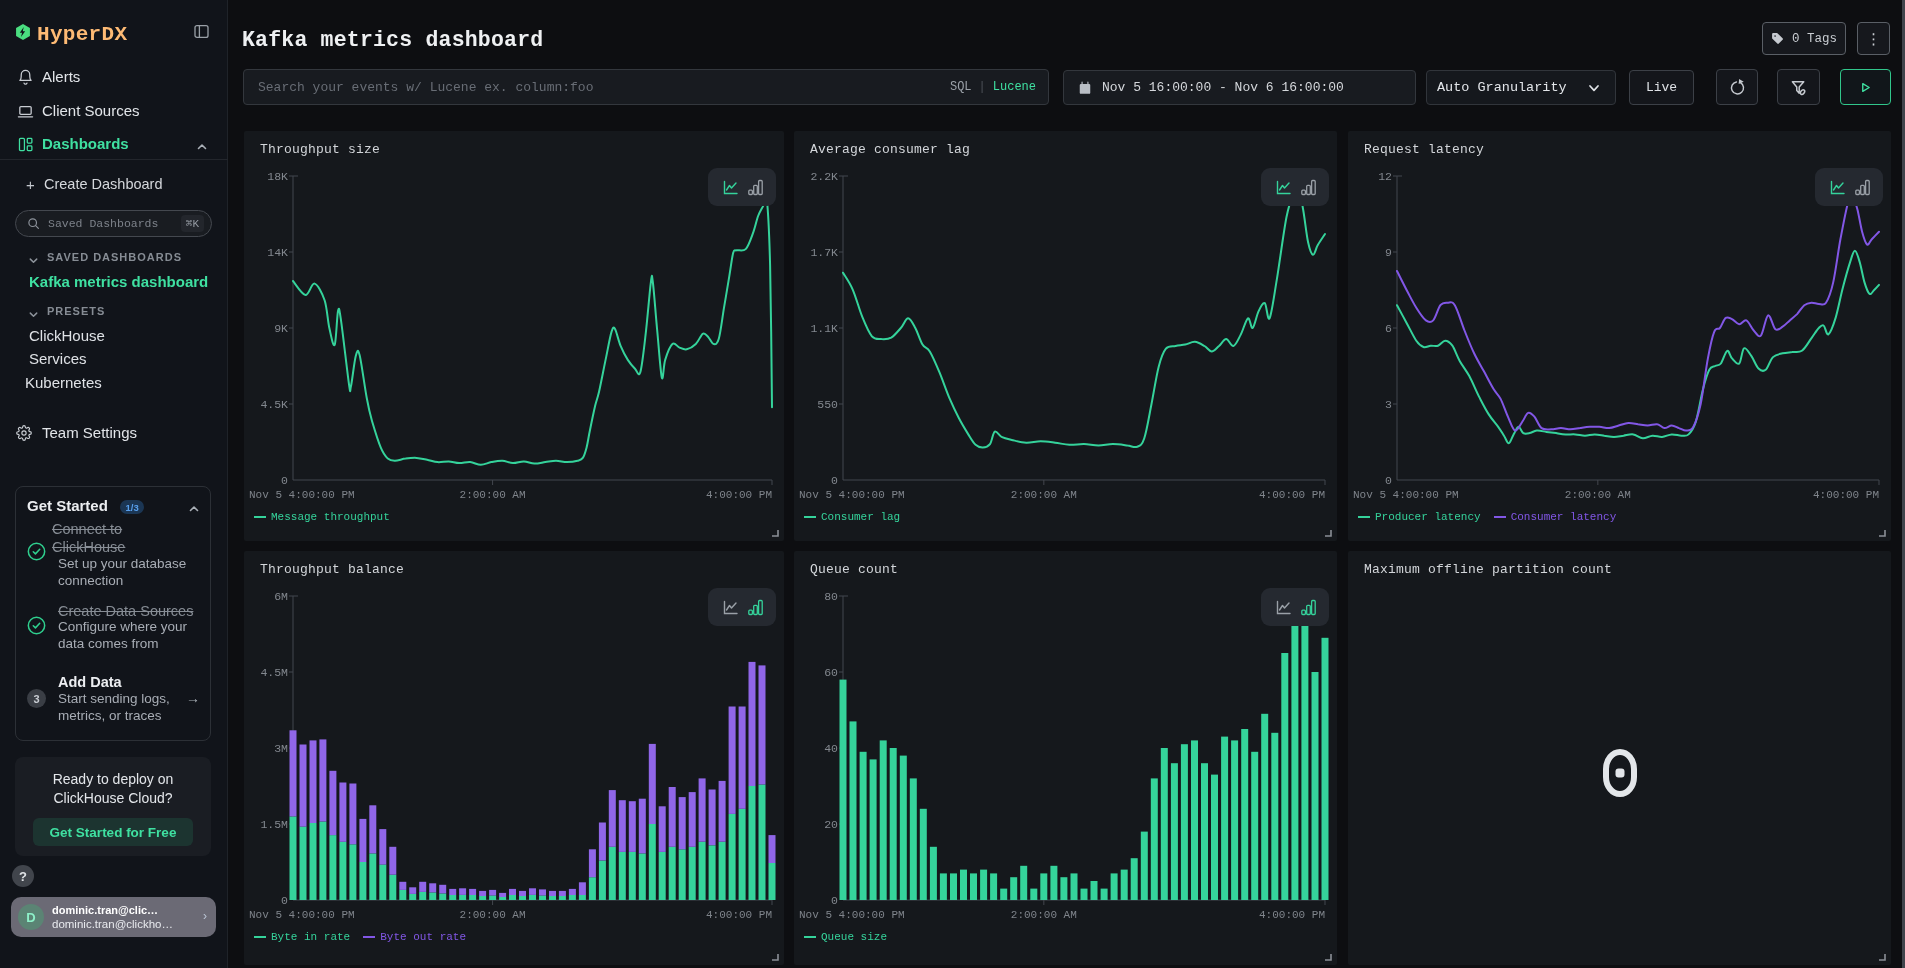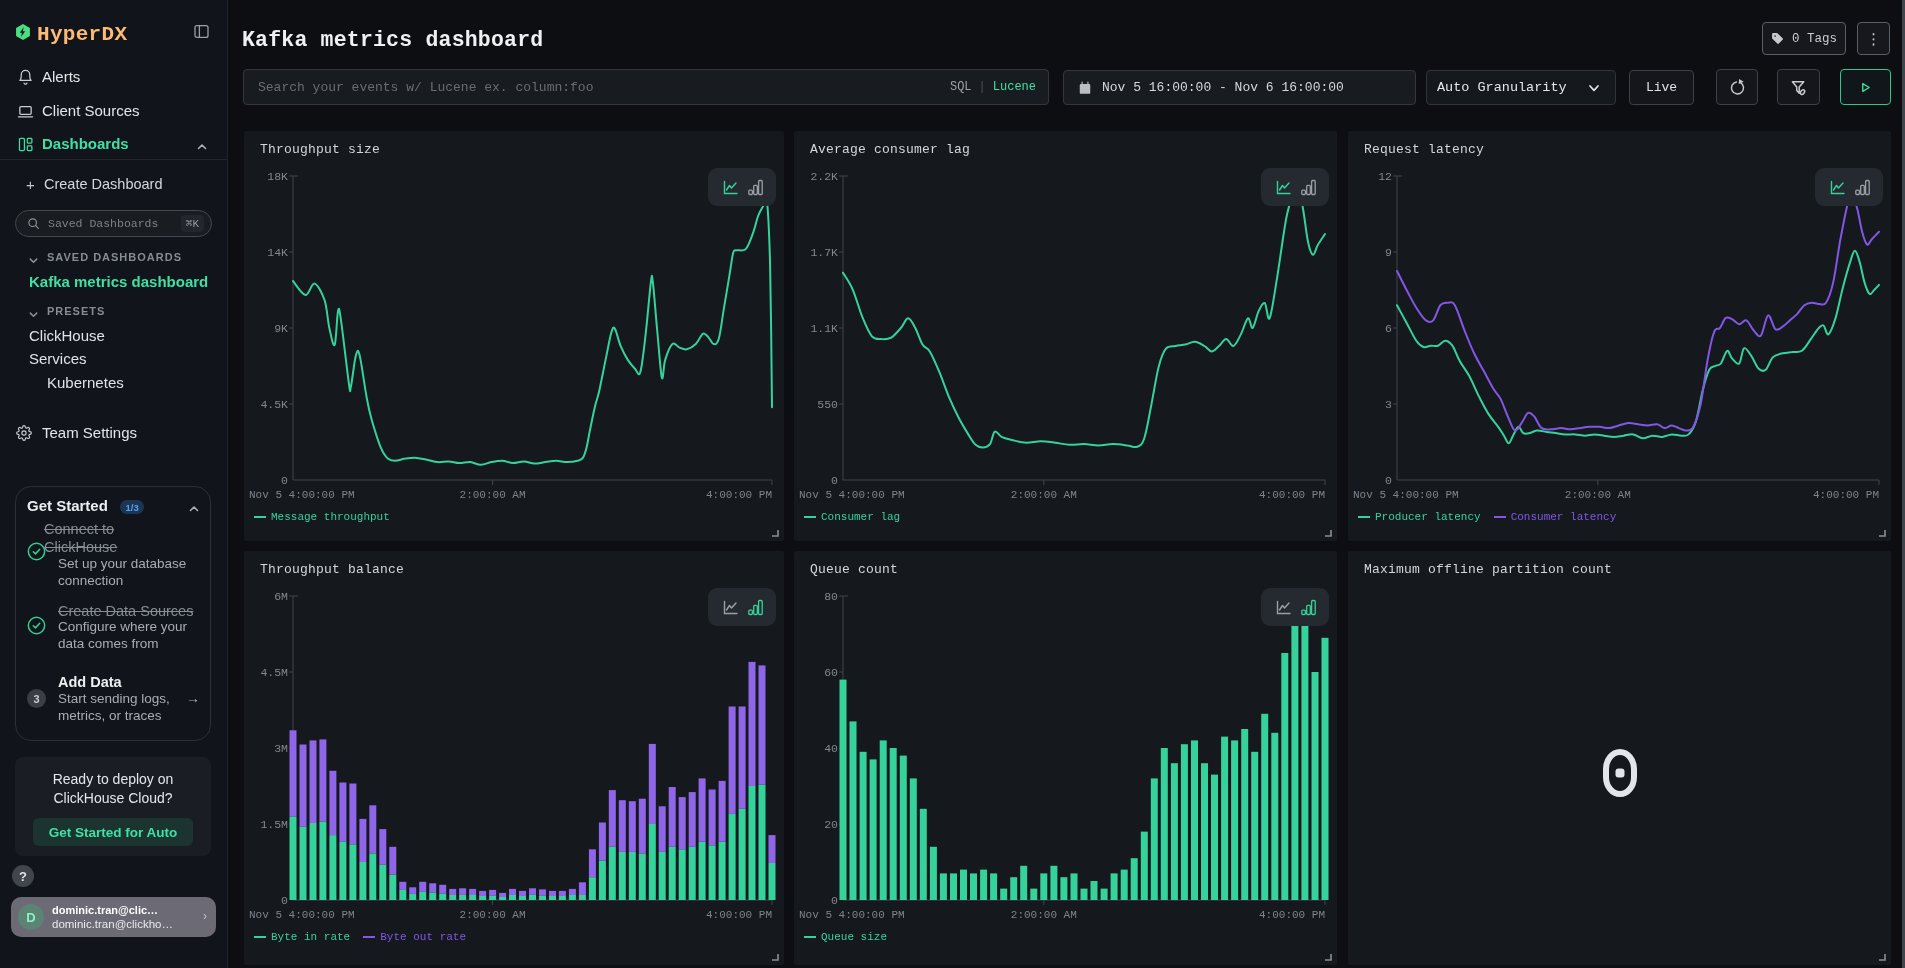--- a/index.html
+++ b/index.html
@@ -9,21 +9,21 @@
 .logotxt { font-family:"Liberation Mono", monospace; font-weight:700; font-size:21px; color:#fdba74; letter-spacing:0.3px; }
 .nav { font-size:15px; color:#e2e5e9; }
 .navg { color:#3fe0a1; font-weight:700; }
 .nav2 { font-size:15px; color:#dfe2e6; }
 .shead { font-size:11px; letter-spacing:1px; color:#868c94; font-weight:600; }
 .spill { width:197px; height:27px; border:1px solid #44484f; border-radius:14px; background:#191c21;
   display:flex; align-items:center; }
 .sptxt { font-family:"Liberation Mono", monospace; font-size:11.5px; color:#7d828a; }
 .kbd { position:absolute; right:7px; font-family:"Liberation Mono", monospace; font-size:11px; color:#959ba3;
   background:#23262c; border-radius:4px; padding:2px 5px; }
-.gscard { border:1px solid #2c3036; border-radius:16px; }
+.gscard { border:1px solid #2c3036; border-radius:8px; }
 .badge23 { background:#1b3654; color:#58a0ee; font-size:9.5px; font-weight:700; border-radius:8px; padding:1.5px 5.5px; }
 .strike { color:#878d95; font-size:14.5px; line-height:18px; text-decoration:line-through; }
 .sub { color:#a8adb5; font-size:13.5px; line-height:16.5px; }
 .n3 { width:19px; height:19px; border-radius:50%; background:#3a3e45; color:#c9cdd3; font-size:11px; font-weight:700;
   display:flex; align-items:center; justify-content:center; }
 .rdy { background:#1a1d23; border-radius:8px; }
 .gsbtn { margin:11px auto 0; width:160px; height:28px; background:rgba(47,207,142,0.13); border-radius:6px;
   color:#3fe0a1; font-weight:700; font-size:13.5px; display:flex; align-items:center; justify-content:center; }
 .qm { left:12px; top:865px; width:22px; height:22px; border-radius:50%; background:#41454c; color:#dfe2e6;
   font-size:13px; font-weight:700; display:flex; align-items:center; justify-content:center; }
@@ -123,58 +123,58 @@
         <path d="M2.5 4.5 L6 8 L9.5 4.5"></path>
       </svg></div>
   <div class="abs shead" style="left:47px;top:251px">SAVED DASHBOARDS</div>
   <div class="abs navg" style="left:29px;top:273px;font-size:15px">Kafka metrics dashboard</div>
   <div class="abs" style="left:28px;top:306px"><svg width="11" height="11" viewBox="0 0 12 12" fill="none" stroke="#8d939b" stroke-width="1.6" stroke-linecap="round" stroke-linejoin="round">
         <path d="M2.5 4.5 L6 8 L9.5 4.5"></path>
       </svg></div>
   <div class="abs shead" style="left:47px;top:305px">PRESETS</div>
   <div class="abs nav2" style="left:29px;top:327px">ClickHouse</div>
   <div class="abs nav2" style="left:29px;top:350px">Services</div>
-  <div class="abs nav2" style="left:47px;top:374px">Kubernetes</div>
+  <div class="abs nav2" style="left:25px;top:374px">Kubernetes</div>
 
   <div class="abs" style="left:16px;top:425px"><svg width="16" height="16" viewBox="0 0 24 24" fill="none" stroke="#c9cdd3" stroke-width="1.7" stroke-linecap="round" stroke-linejoin="round">
         <circle cx="12" cy="12" r="3.2"></circle>
         <path d="M19.4 15a1.65 1.65 0 0 0 .33 1.82l.06.06a2 2 0 1 1-2.83 2.83l-.06-.06a1.65 1.65 0 0 0-1.82-.33 1.65 1.65 0 0 0-1 1.51V21a2 2 0 1 1-4 0v-.09A1.65 1.65 0 0 0 9 19.4a1.65 1.65 0 0 0-1.82.33l-.06.06a2 2 0 1 1-2.83-2.83l.06-.06a1.65 1.65 0 0 0 .33-1.82 1.65 1.65 0 0 0-1.51-1H3a2 2 0 1 1 0-4h.09A1.65 1.65 0 0 0 4.6 9a1.65 1.65 0 0 0-.33-1.82l-.06-.06a2 2 0 1 1 2.83-2.83l.06.06a1.65 1.65 0 0 0 1.82.33H9a1.65 1.65 0 0 0 1-1.51V3a2 2 0 1 1 4 0v.09a1.65 1.65 0 0 0 1 1.51 1.65 1.65 0 0 0 1.82-.33l.06-.06a2 2 0 1 1 2.83 2.83l-.06.06a1.65 1.65 0 0 0-.33 1.82V9a1.65 1.65 0 0 0 1.51 1H21a2 2 0 1 1 0 4h-.09a1.65 1.65 0 0 0-1.51 1z"></path>
       </svg></div>
   <div class="abs nav" style="left:42px;top:424px">Team Settings</div>
 
   <div class="abs gscard" style="left:15px;top:486px;width:196px;height:255px">
     <div class="abs" style="left:11px;top:10px;font-weight:700;color:#eceef1;font-size:15px">Get Started</div>
     <div class="abs badge23" style="left:104px;top:13px">1/3</div>
     <div class="abs" style="left:172px;top:14px"><svg width="12" height="12" viewBox="0 0 12 12" fill="none" stroke="#aab0b7" stroke-width="1.6" stroke-linecap="round" stroke-linejoin="round">
           <path d="M2.5 7.5 L6 4 L9.5 7.5"></path>
         </svg></div>
 
     <div class="abs" style="left:11px;top:55px"><svg width="19" height="19" viewBox="0 0 20 20">
           <circle cx="10" cy="10" r="8.6" fill="none" stroke="#2fcf8e" stroke-width="1.6"></circle>
           <path d="M6.6 10.2 l2.3 2.3 l4.5 -4.8" fill="none" stroke="#2fcf8e" stroke-width="1.6" stroke-linecap="round" stroke-linejoin="round"></path>
         </svg></div>
-    <div class="abs strike" style="left:28px;top:33px">Connect to<br>ClickHouse</div>
+    <div class="abs strike" style="left:36px;top:33px">Connect to<br>ClickHouse</div>
     <div class="abs sub" style="left:42px;top:69px">Set up your database<br>connection</div>
 
     <div class="abs" style="left:11px;top:129px"><svg width="19" height="19" viewBox="0 0 20 20">
           <circle cx="10" cy="10" r="8.6" fill="none" stroke="#2fcf8e" stroke-width="1.6"></circle>
           <path d="M6.6 10.2 l2.3 2.3 l4.5 -4.8" fill="none" stroke="#2fcf8e" stroke-width="1.6" stroke-linecap="round" stroke-linejoin="round"></path>
         </svg></div>
     <div class="abs strike" style="left:42px;top:115px">Create Data Sources</div>
     <div class="abs sub" style="left:42px;top:132px">Configure where your<br>data comes from</div>
 
     <div class="abs n3" style="left:11px;top:202px">3</div>
     <div class="abs" style="left:42px;top:187px;color:#eceef1;font-weight:700;font-size:14.5px">Add Data</div>
     <div class="abs sub" style="left:42px;top:204px">Start sending logs,<br>metrics, or traces</div>
     <div class="abs" style="left:170px;top:203px;color:#aab0b7;font-size:14px">→</div>
   </div>
 
   <div class="abs rdy" style="left:15px;top:757px;width:196px;height:99px">
     <div style="margin-top:13px;text-align:center;color:#e3e6ea;font-size:14px;line-height:18.5px">Ready to deploy on<br>ClickHouse Cloud?</div>
-    <div class="gsbtn">Get Started for Auto</div>
+    <div class="gsbtn">Get Started for Free</div>
   </div>
 
   <div class="abs qm">?</div>
 
   <div class="abs userbar">
     <div class="avat">D</div>
     <div style="margin-left:8px;line-height:13px">
       <div style="color:#ffffff;font-weight:700;font-size:11px">dominic.tran@clic…</div>
       <div style="color:#e8eaee;font-size:11.5px;margin-top:1px">dominic.tran@clickho…</div>
     </div>

